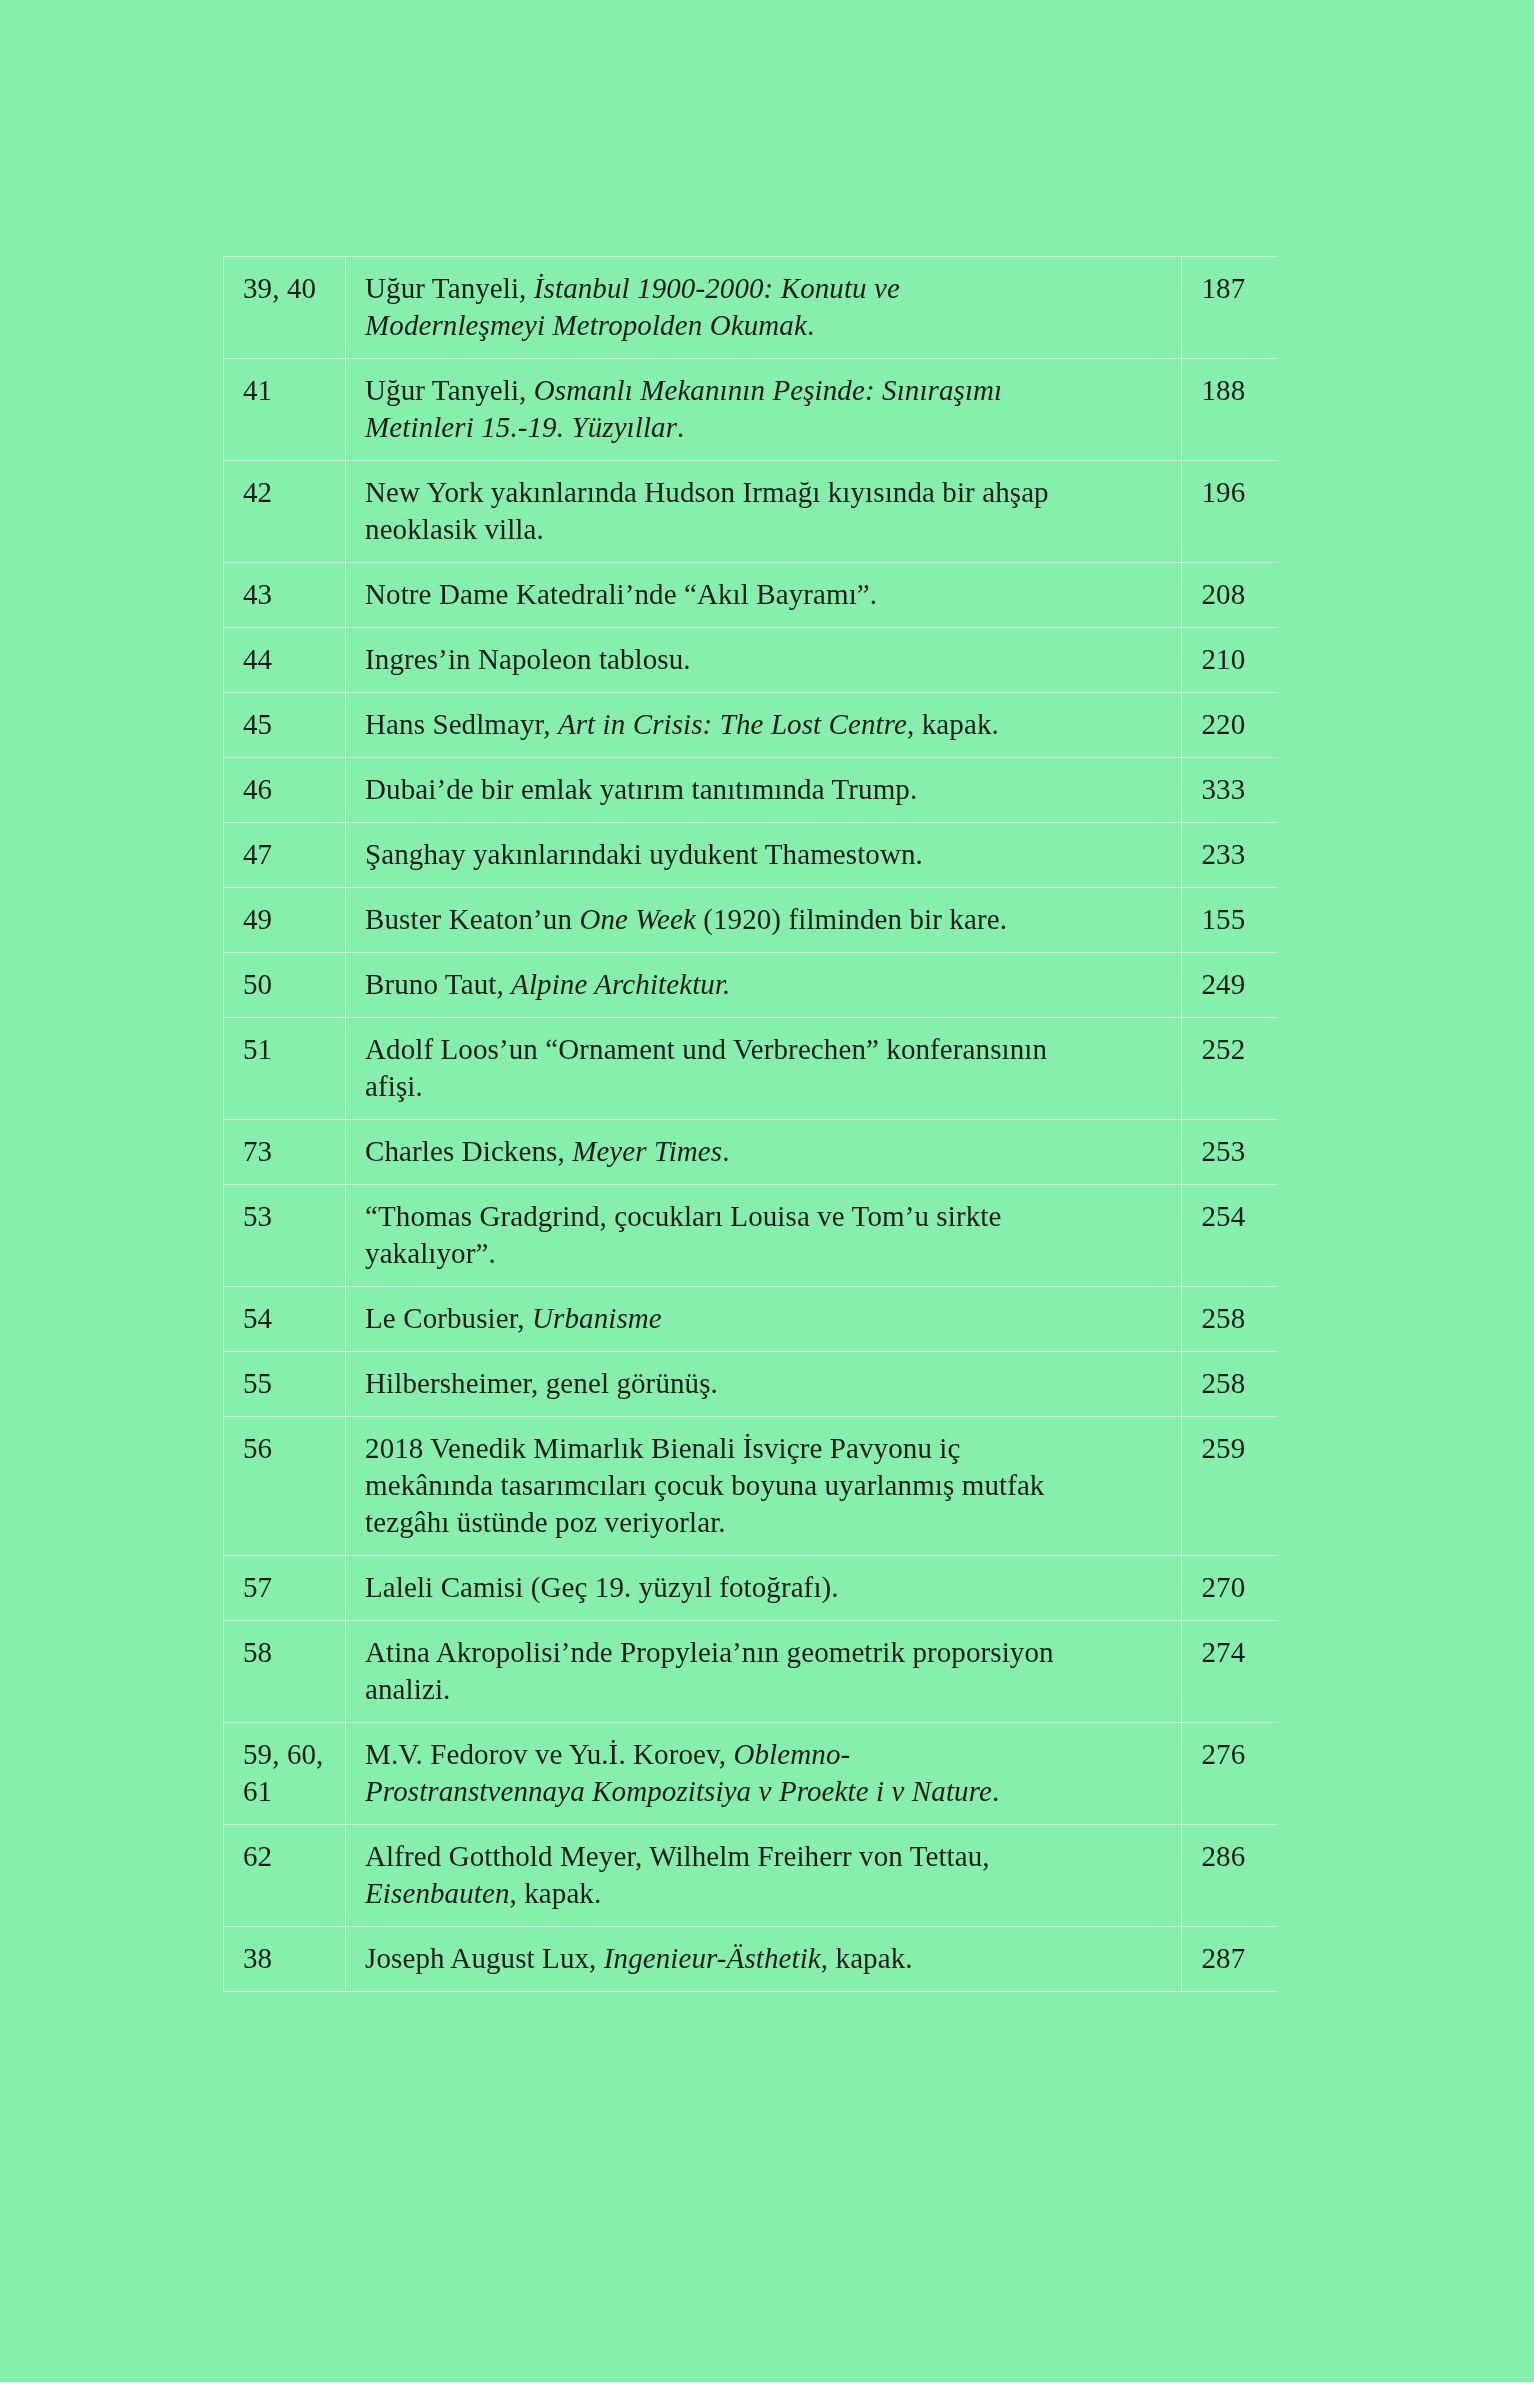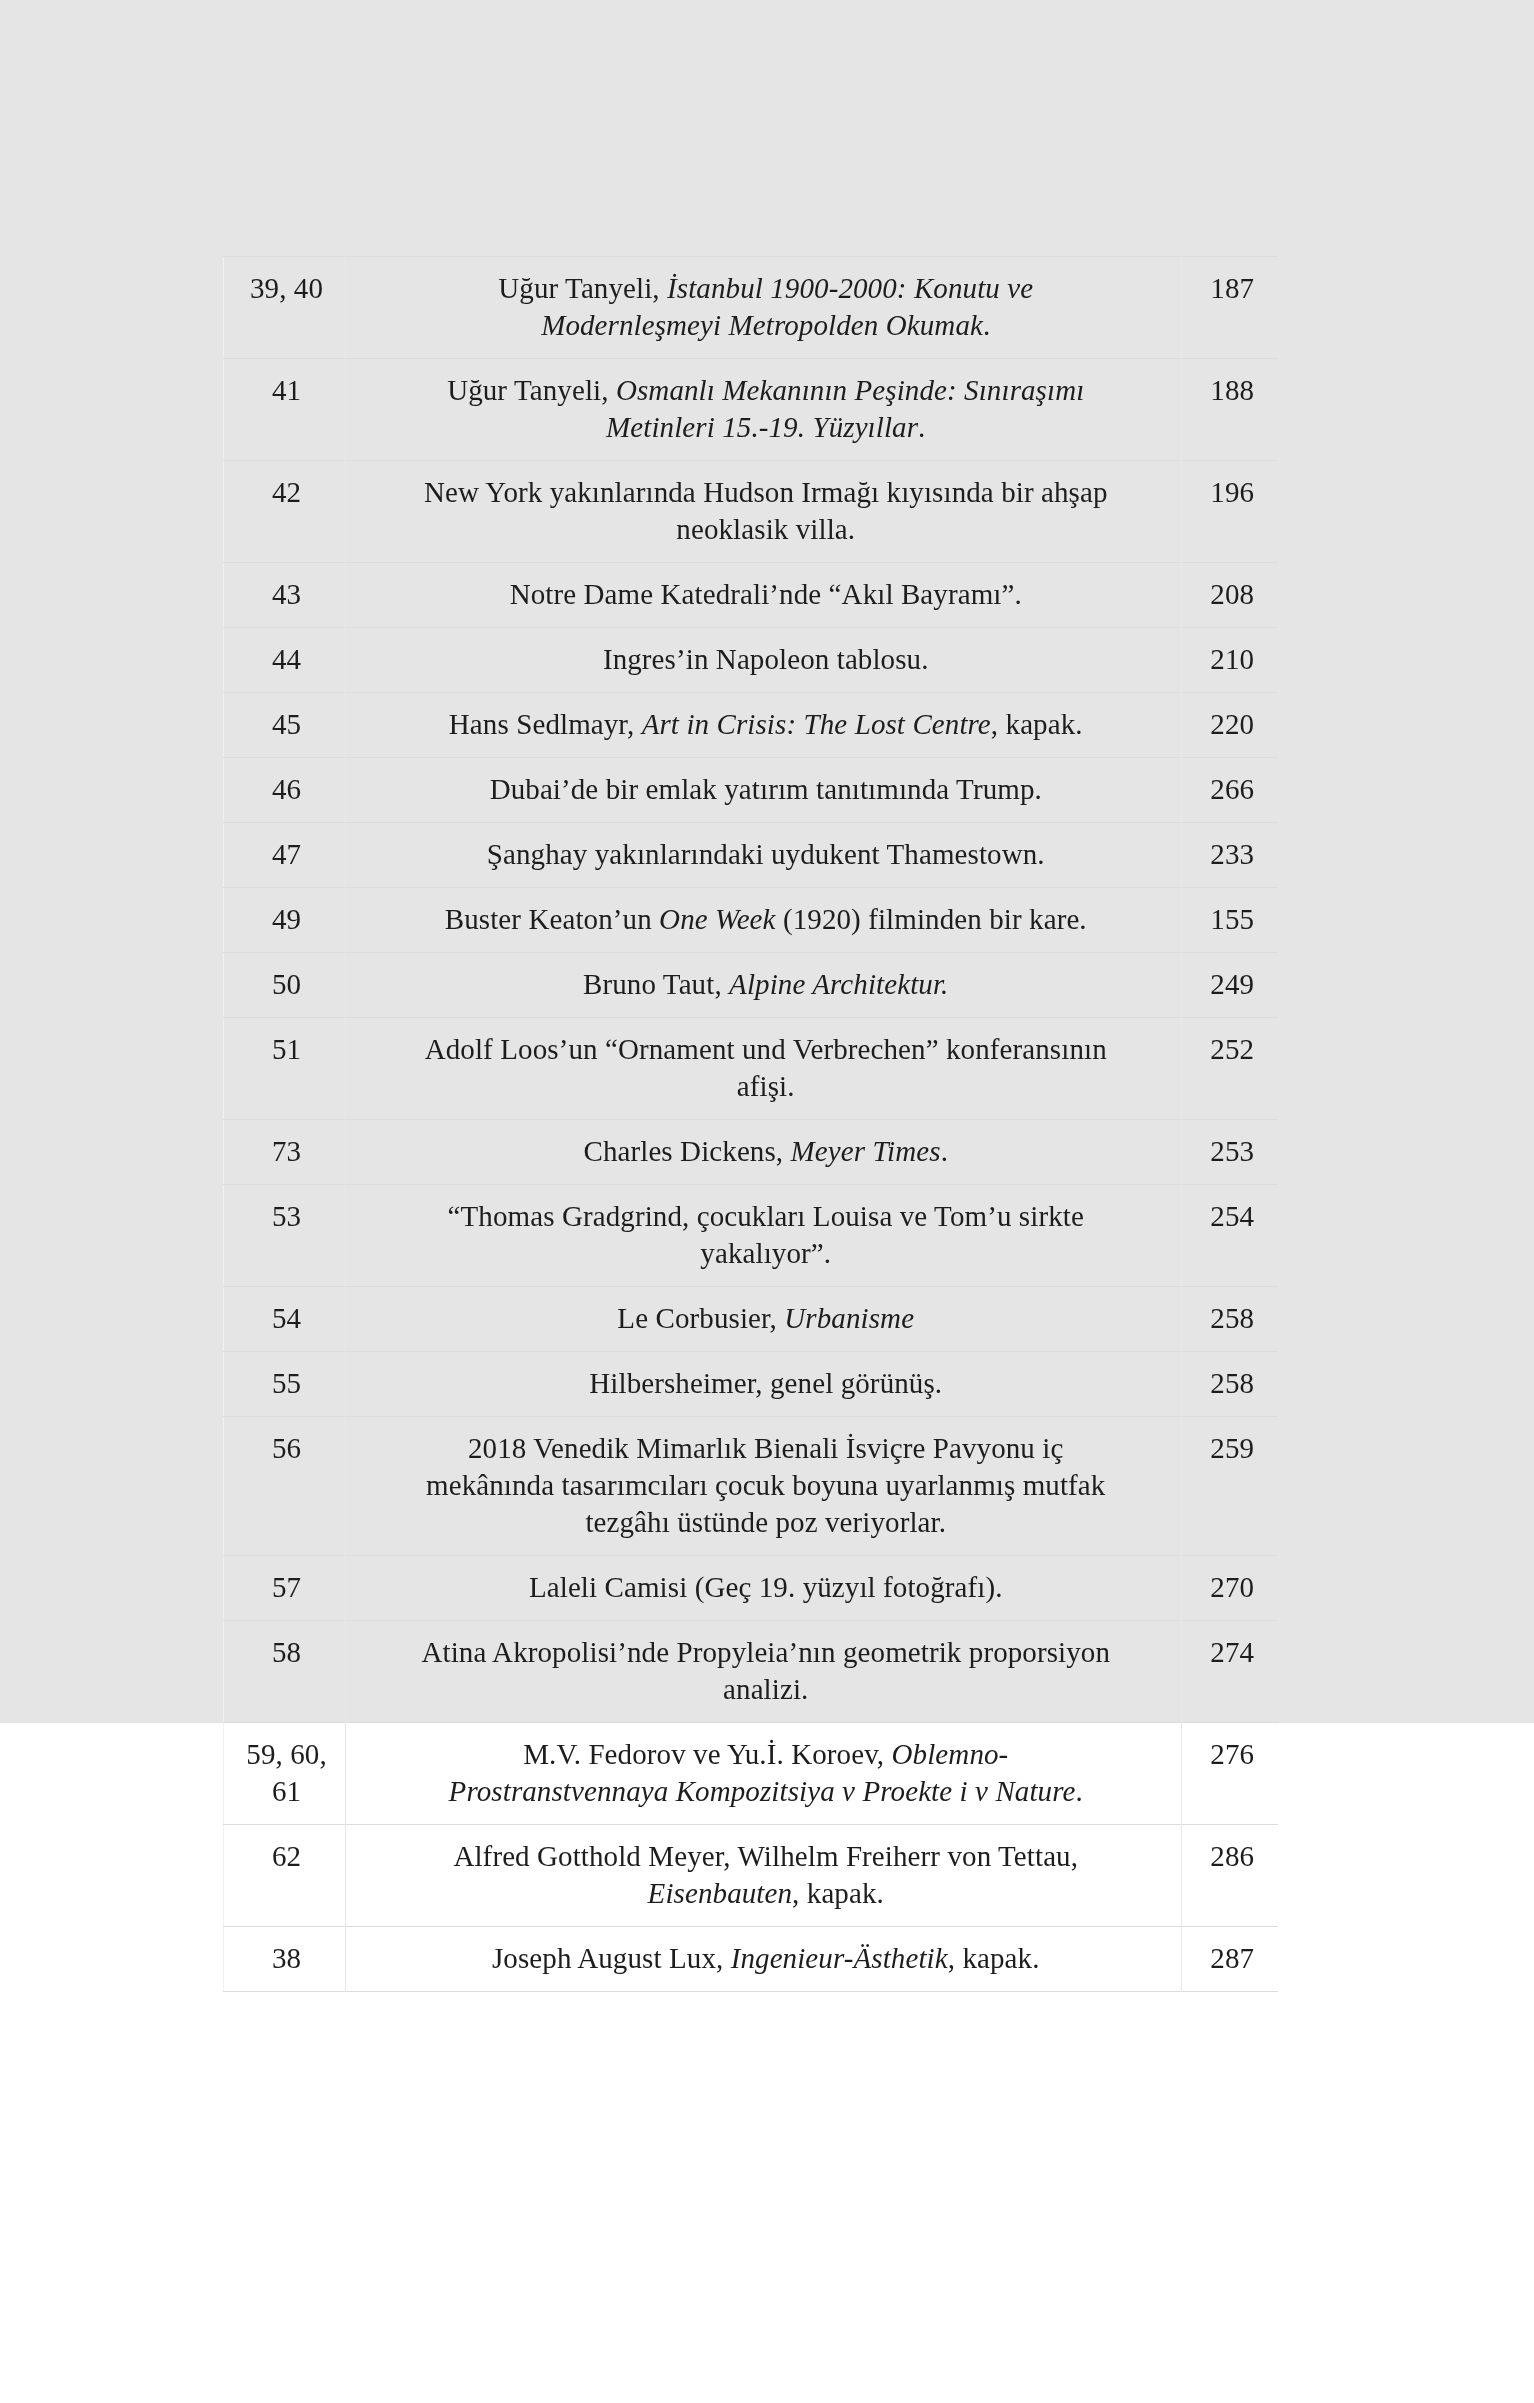--- a/index.html
+++ b/index.html
@@ -4,23 +4,22 @@
 <style>
   html, body { margin: 0; padding: 0; }
   body {
     width: 1535px; height: 2403px;
     background: #ffffff;
     overflow: hidden;
     font-family: "Liberation Serif", serif;
   }
   .page {
     position: relative;
-    width: 1535px; height: 1723px;
-    background: #e5e5e5;
-    text-align: center;
+    width: 1535px; height: 2382px;
+    background: #86efac;
   }
   table.figures {
     position: absolute;
     left: 223px; top: 256px;
     width: 1055px;
     border-collapse: collapse;
     table-layout: fixed;
     border-top: 1.9px solid #dcdcdc;
     border-bottom: 1.9px solid #dcdcdc;
     border-left: 1.9px solid #f1f1f1;
@@ -95,21 +94,21 @@
     <td class="c-page">210</td>
   </tr>
         <tr>
     <td class="c-num">45</td>
     <td class="c-desc"><span>Hans Sedlmayr, </span><span class="it">Art in Crisis: The Lost Centre</span><span>, kapak.</span></td>
     <td class="c-page">220</td>
   </tr>
         <tr>
     <td class="c-num">46</td>
     <td class="c-desc"><span>Dubai’de bir emlak yatırım tanıtımında Trump.</span></td>
-    <td class="c-page">266</td>
+    <td class="c-page">333</td>
   </tr>
         <tr>
     <td class="c-num">47</td>
     <td class="c-desc"><span>Şanghay yakınlarındaki uydukent Thamestown.</span></td>
     <td class="c-page">233</td>
   </tr>
         <tr>
     <td class="c-num">49</td>
     <td class="c-desc"><span>Buster Keaton’un </span><span class="it">One Week</span><span> (1920) filminden bir kare.</span></td>
     <td class="c-page">155</td>

